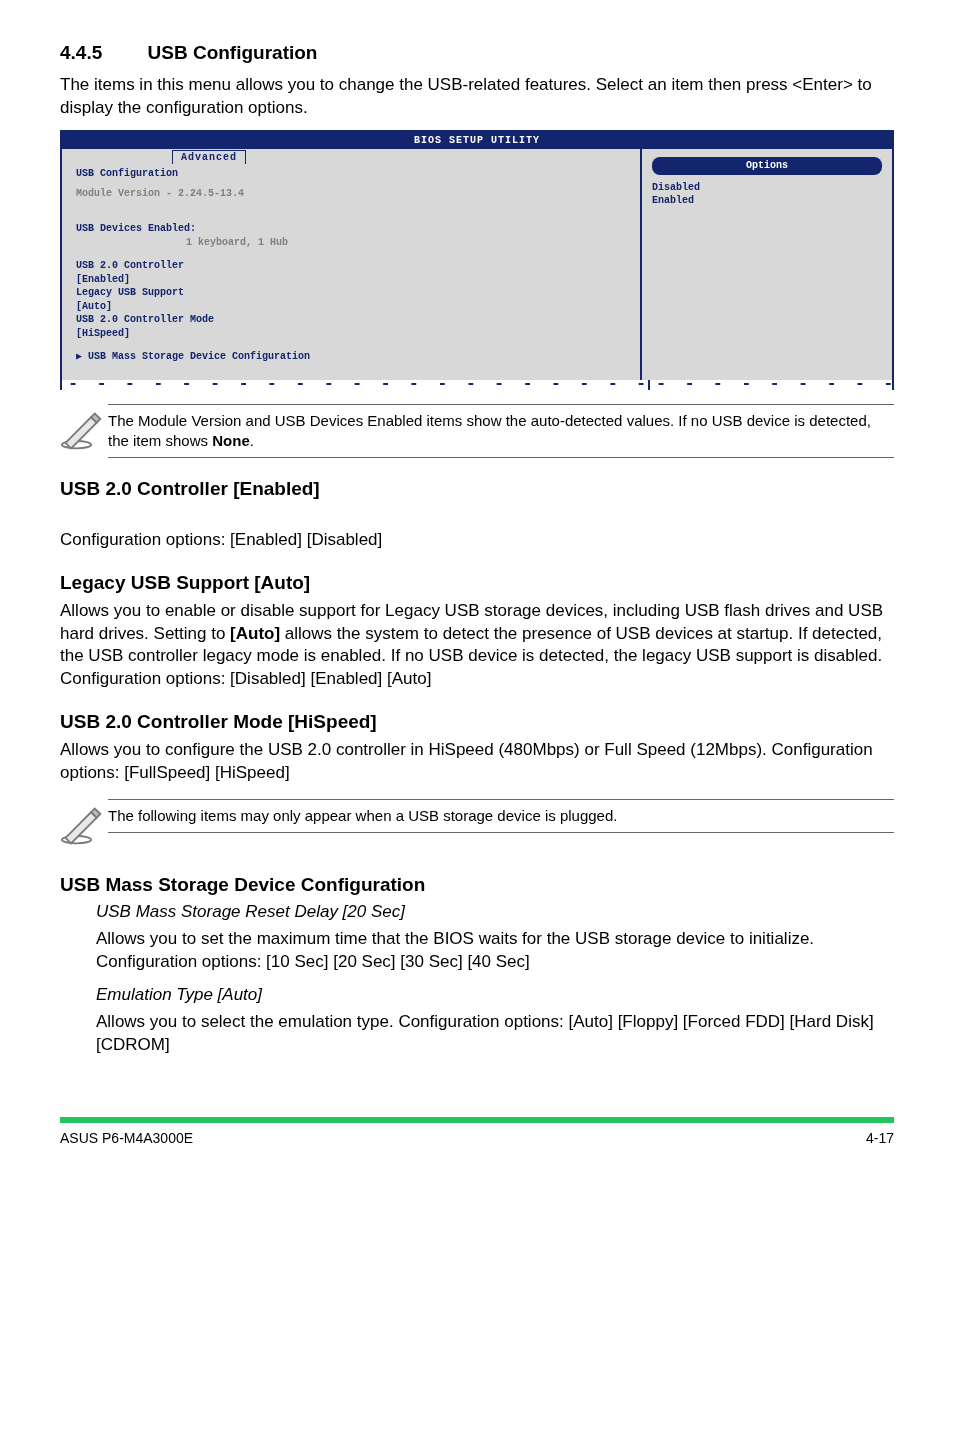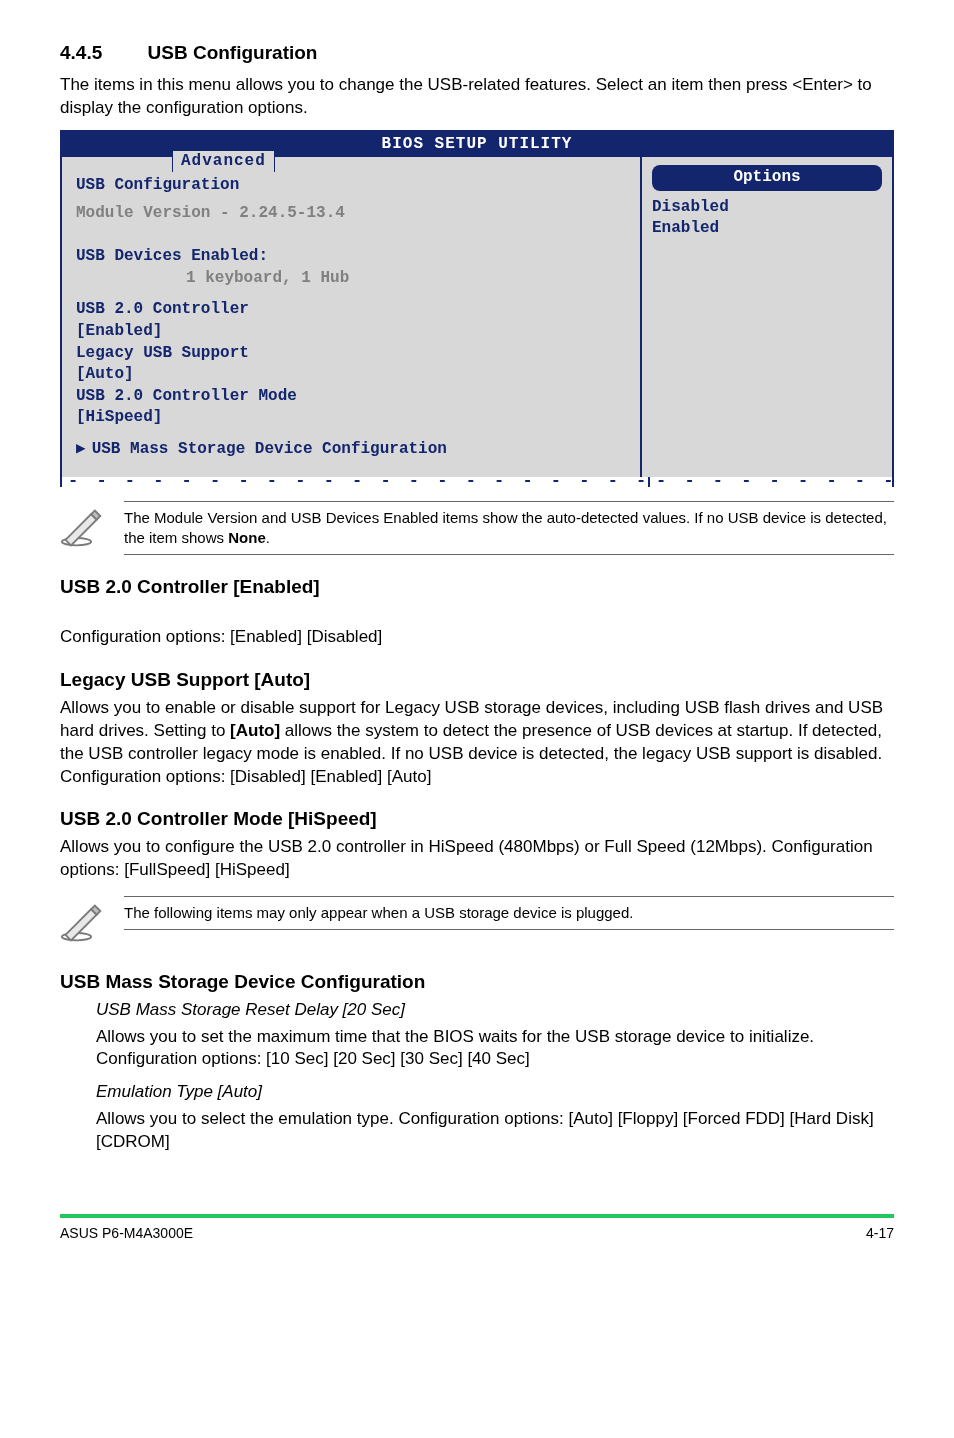--- a/index.html
+++ b/index.html
@@ -11,37 +11,37 @@
     width: 954px;
     box-sizing: border-box;
     line-height: 1.35;
   }
   h2.section-num { font-size: 19px; font-weight: bold; margin: 0 0 8px 0; }
   h2.section-num .num { display:inline-block; margin-right: 40px; }
   h3.sub { font-size: 19px; font-weight: bold; margin: 18px 0 4px 0; }
   p { margin: 4px 0 10px 0; }
   .indent-block { margin-left: 36px; }
   .indent-block .uline { font-style: italic; }
-  .note-row { display:flex; align-items:flex-start; gap:16px; margin:14px 0 10px 0; }
+  .note-row { display:flex; align-items:flex-start; margin:14px 0 10px 0; }
   .note-row .pencil {
     width: 48px; flex:0 0 48px; padding-top:4px;
   }
   .note-row .note-body {
     flex:1;
     border-top:1px solid #666;
     border-bottom:1px solid #666;
     padding:6px 0;
     font-size:15px;
   }
   
   .bios {
     border:2px solid #13256d;
     margin:10px 0 0 0;
     font-family: "Courier New", monospace;
-    font-size:16px;
+    font-size:10px;
     font-weight:bold;
     background:#d8d8d8;
     position:relative;
   }
   .bios-header {
     background:#13256d;
     color:#fff;
     text-align:center;
     padding:2px 0;
     letter-spacing:1px;
@@ -89,21 +89,21 @@
     color:#13256d;
     font-family:"Courier New",monospace;
     font-weight:bold;
     letter-spacing:4px;
     line-height:8px;
     padding:0 6px 2px 6px;
     overflow:hidden;
     white-space:nowrap;
   }
   .footer {
-    border-top:4px solid #22c55e;
+    border-top:6px solid #22c55e;
     margin-top:60px;
     padding-top:6px;
     font-size:14px;
     display:flex;
     justify-content:space-between;
   }
 </style>
 </head>
 <body>
 

